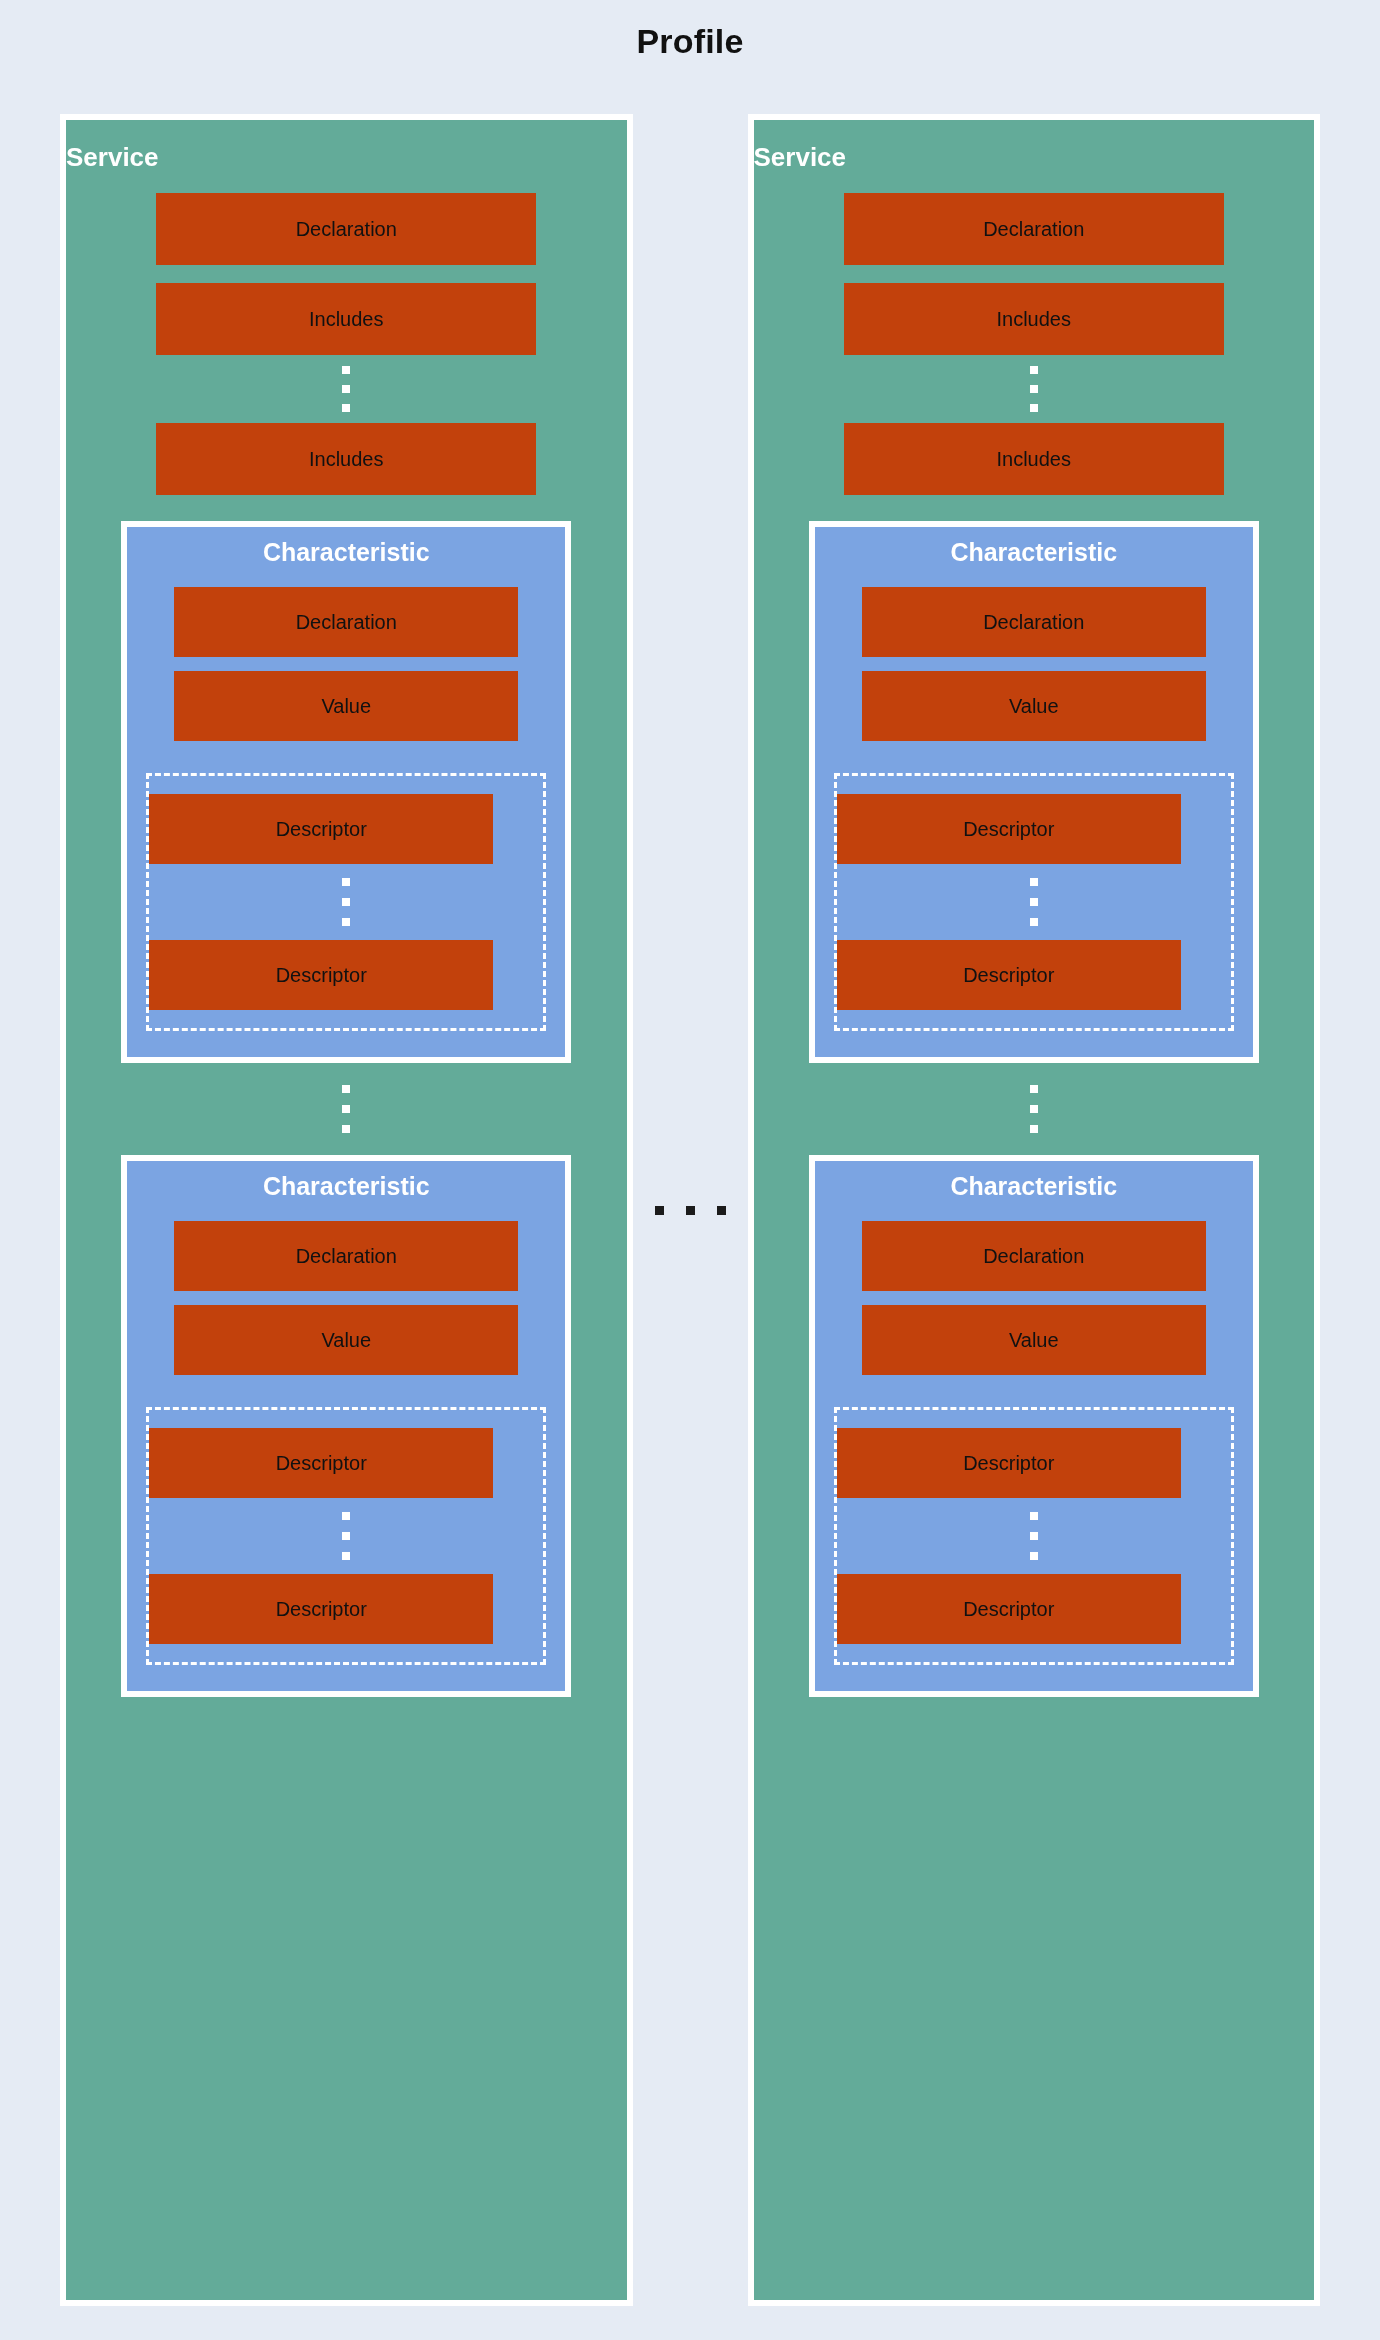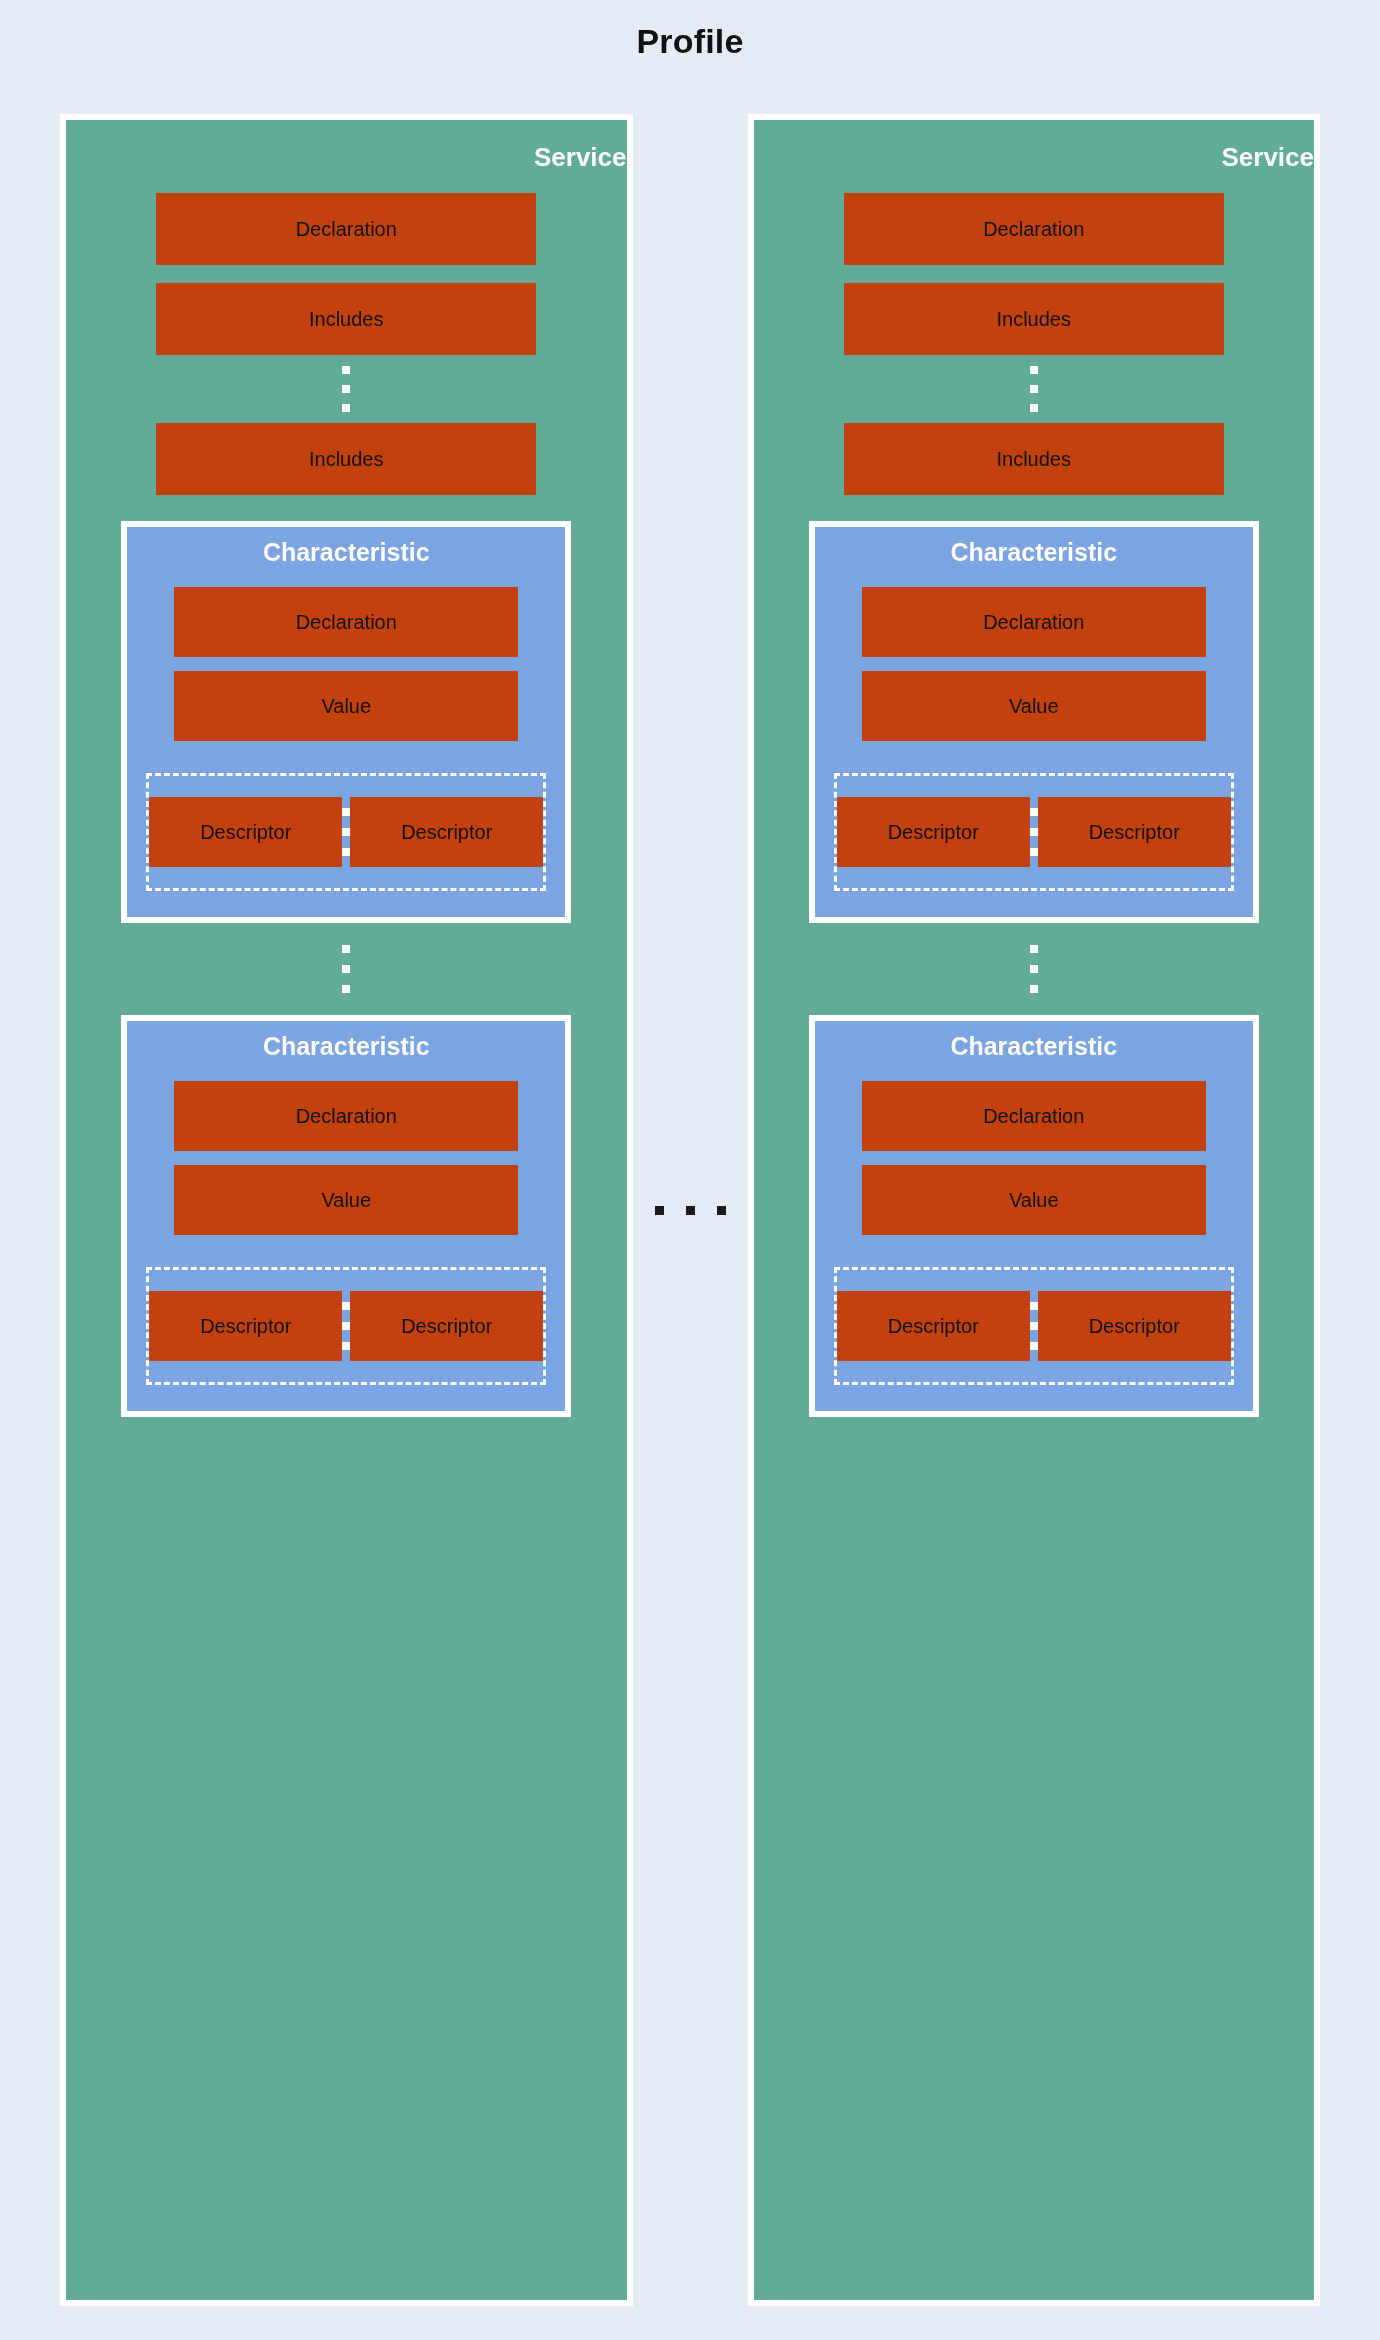--- a/index.html
+++ b/index.html
@@ -80,21 +80,21 @@
     display: flex;
     flex-direction: column;
     align-items: center;
     padding: 0 0 26px 0;
   }
 
   .service-title {
     color: #ffffff;
     font-size: 26px;
     font-weight: bold;
-    text-align: right;
+    text-align: left;
     padding: 22px 0 6px 0;
     width: 100%;
     line-height: 1.2;
   }
 
   
   .row {
     background: #c2410c;
     color: #111111;
     font-size: 20px;
@@ -158,21 +158,21 @@
     margin-top: 14px;
   }
 
   
   .descriptor-group {
     border: 3px dashed #ffffff;
     width: 400px;
     margin-top: 32px;
     padding: 18px 0 18px 0;
     display: flex;
-    align-items: center;
+    flex-direction: column;
   }
 
   .descriptor-row {
     width: 344px;
     height: 70px;
   }
 
   
   .char-gap {
     padding: 22px 0;

